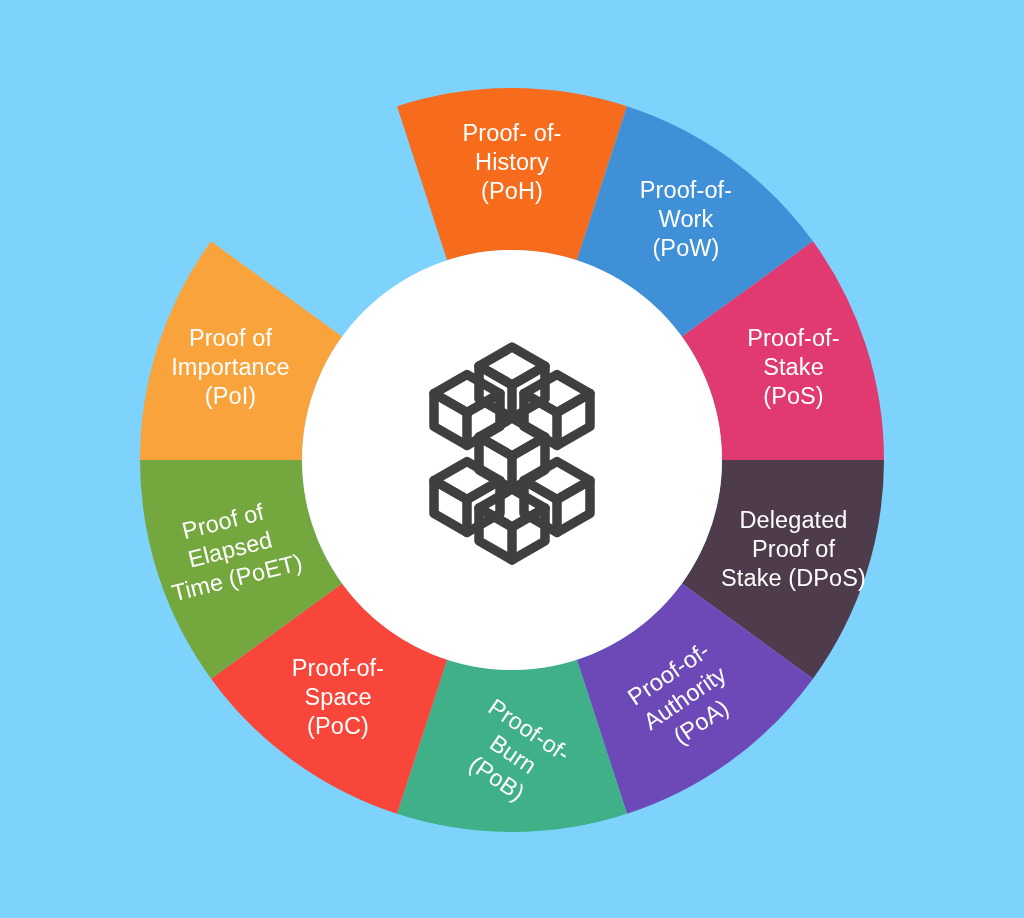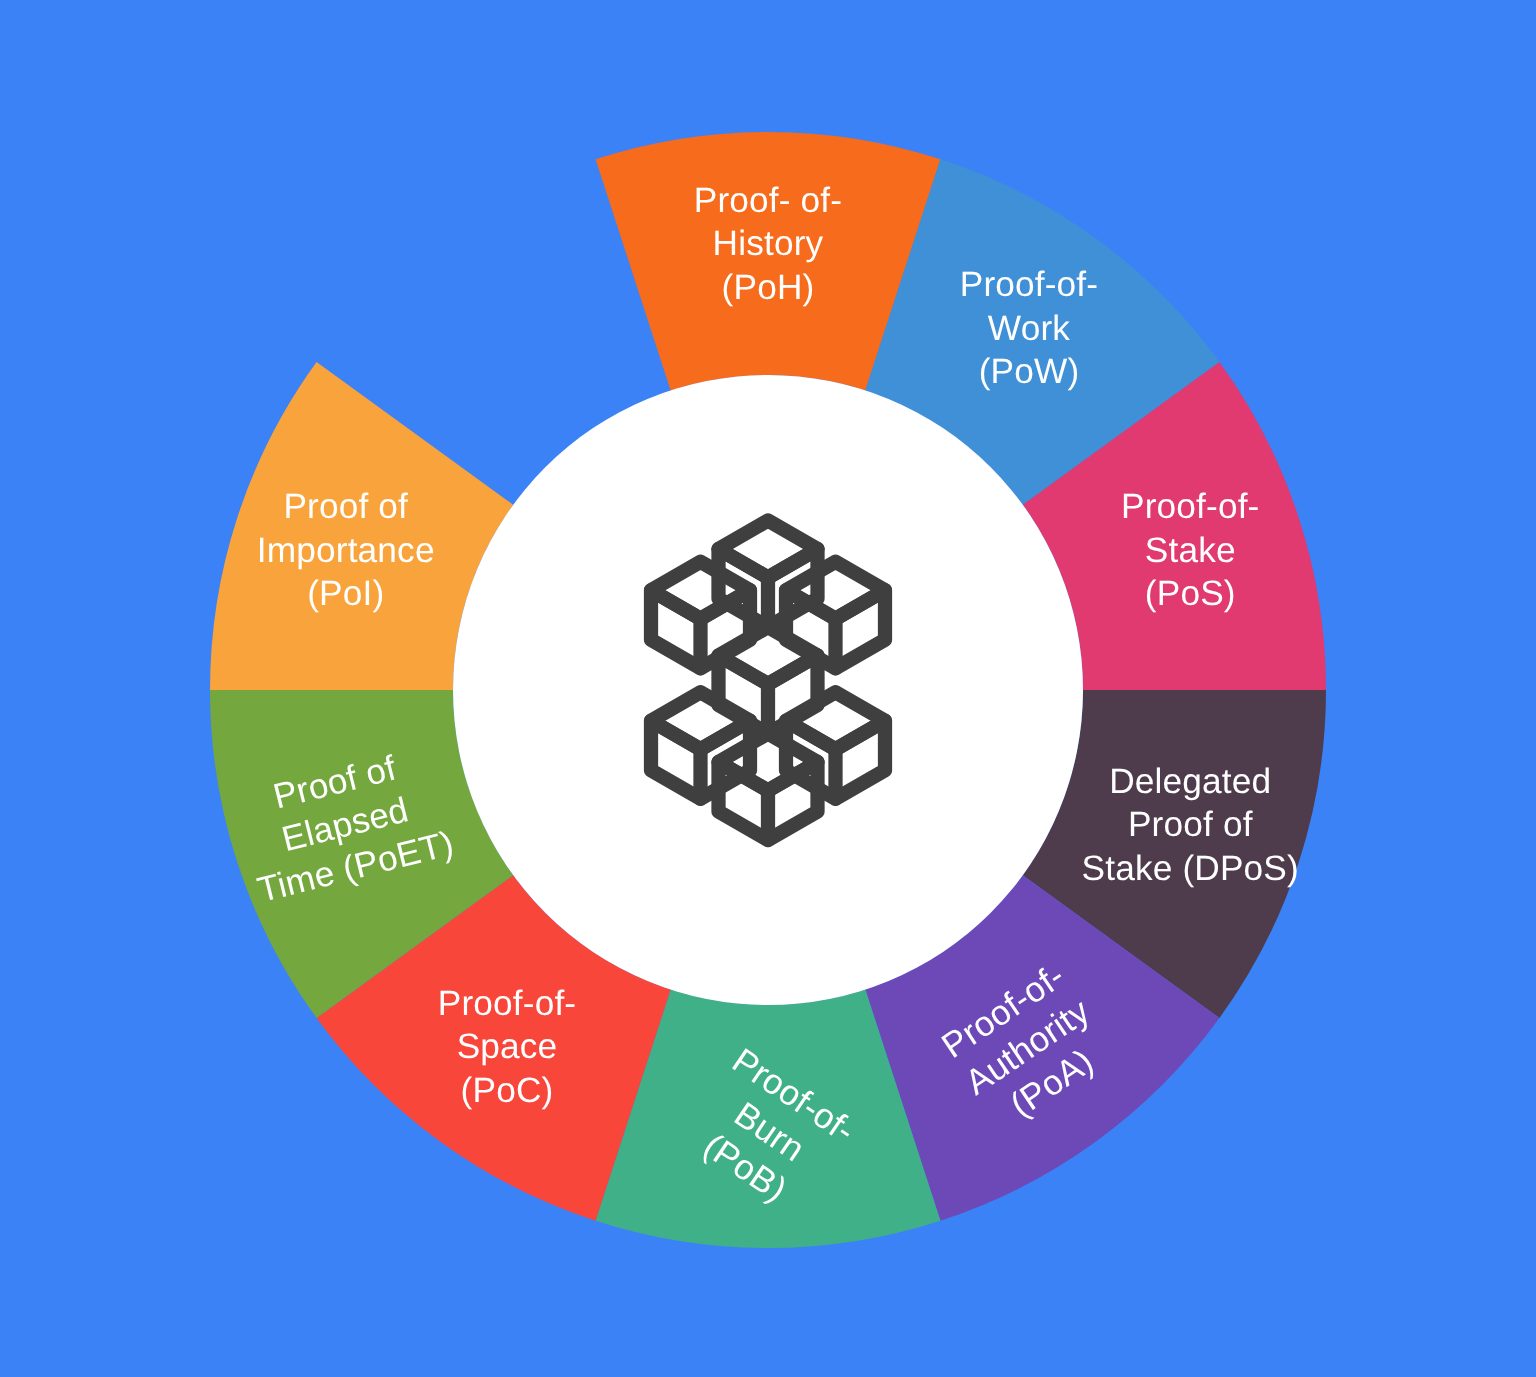--- a/index.html
+++ b/index.html
@@ -10,21 +10,21 @@
   body {
     width: 1024px;
     height: 918px;
     font-family: "Liberation Sans", sans-serif;
     overflow: hidden;
   }
   #wheel-stage {
     position: relative;
     width: 1024px;
     height: 918px;
-    background: #3b82f6;
+    background: #7dd3fc;
   }
   #donut-svg {
     position: absolute;
     left: 0;
     top: 0;
     width: 1024px;
     height: 918px;
     display: block;
   }
   .segment-label {

